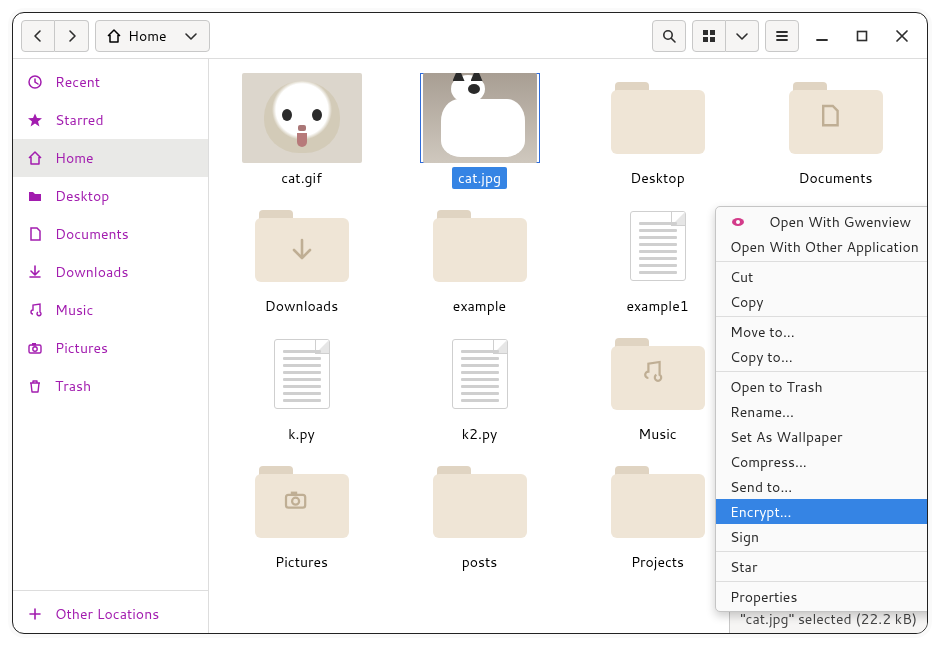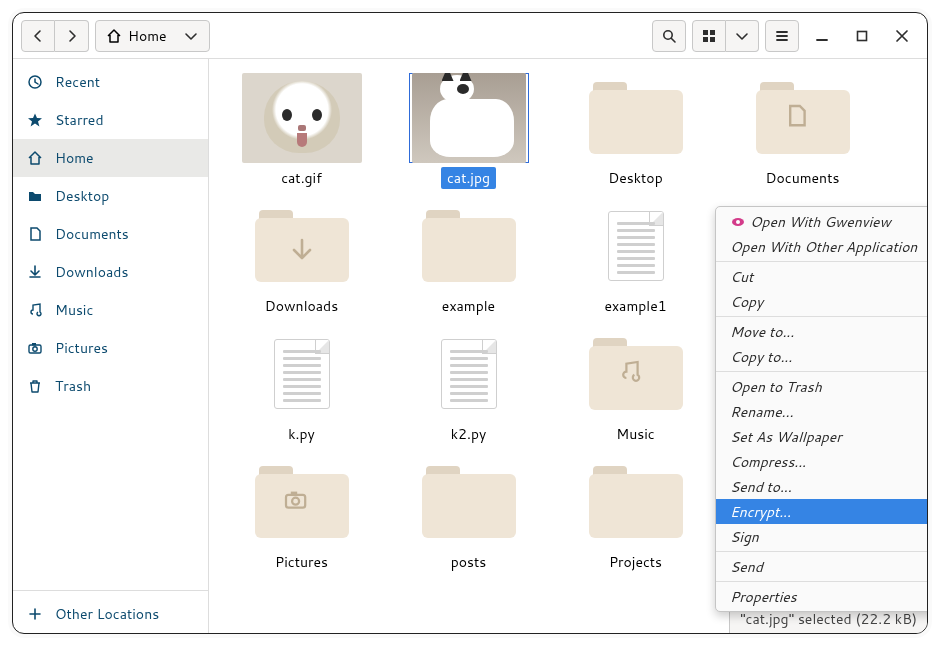--- a/index.html
+++ b/index.html
@@ -10,25 +10,25 @@
 .tb-group { display: flex; }
 .tb-group .tb-btn:first-child { border-top-right-radius: 0; border-bottom-right-radius: 0; }
 .tb-group .tb-btn:last-child { border-top-left-radius: 0; border-bottom-left-radius: 0; border-left: none; }
 .path-bar { height: 32px; border: 1px solid #c8c8c8; background: #f6f5f4; border-radius: 4px; display: flex; align-items: center; padding: 0 2px; }
 .path-seg { display: flex; align-items: center; gap: 6px; padding: 0 8px; height: 28px; border-radius: 3px; }
 .spacer { flex: 1; }
 .wc-btn { width: 34px; height: 32px; display: inline-flex; align-items: center; justify-content: center; color: #2e2e2e; border-radius: 4px; }
 .body { flex: 1; display: flex; position: relative; min-height: 0; }
 .sidebar { width: 196px; border-right: 1px solid #ddd; padding-top: 4px; display: flex; flex-direction: column; }
 .sb-list { flex: 1; }
-.sb-item { height: 38px; display: flex; align-items: center; gap: 12px; padding: 0 14px; color: #0c4a6e; }
+.sb-item { height: 38px; display: flex; align-items: center; gap: 12px; padding: 0 14px; color: #a21caf; }
 .sb-item.sel { background: #e9e9e7; font-weight: 500; }
 .sb-sep { height: 1px; background: #ddd; margin: 4px 0; }
 .pane { flex: 1; position: relative; overflow: hidden; }
-.grid { position: absolute; inset: 0; padding: 8px 0 0 10px; display: flex; flex-wrap: wrap; align-content: flex-start; gap: 4px 2px; }
+.grid { position: absolute; inset: 0; padding: 8px 0 0 10px; display: flex; flex-wrap: wrap; align-content: flex-start; gap: 4px 13px; }
 .item { width: 165px; display: flex; flex-direction: column; align-items: center; padding: 6px 4px 2px; }
 .thumb { width: 120px; height: 90px; display: flex; align-items: center; justify-content: center; }
 .thumb.selected { border: 1px solid #2e6bd9; background: #fff; padding: 2px; }
 .label { margin-top: 4px; padding: 1px 6px; border-radius: 2px; }
 .label.selected { background: #3584e4; color: #fff; }
 .folder { width: 94px; height: 72px; position: relative; }
 .folder .tab { position: absolute; top: 0; left: 4px; width: 34px; height: 12px; background: #e0d4c2; border-radius: 4px 4px 0 0; }
 .folder .body { position: absolute; top: 8px; left: 0; right: 0; bottom: 0; background: #efe5d6; border-radius: 6px; display: flex; align-items: center; justify-content: center; }
 .folder .glyph { color: #bfae94; }
 .doc { width: 56px; height: 70px; background: #fff; border: 1px solid #cfcfcf; border-radius: 3px; position: relative; overflow: hidden; }
@@ -43,21 +43,21 @@
 .cat-a .tongue { position: absolute; top: 52px; left: 50%; margin-left: -5px; width: 10px; height: 14px; background: #b77a7a; border-radius: 0 0 6px 6px; }
 .cat-b .bg { position: absolute; inset: 0; background: linear-gradient(#a89e93, #cfc8be); }
 .cat-b .cat { position: absolute; bottom: 6px; left: 18px; width: 84px; height: 58px; background: #fff; border-radius: 18px 18px 20px 20px / 22px 22px 16px 16px; }
 .cat-b .head { position: absolute; top: 2px; left: 28px; width: 34px; height: 28px; background: #fff; border-radius: 50%; }
 .cat-b .head::before, .cat-b .head::after { content: ''; position: absolute; top: -8px; width: 12px; height: 14px; background: #2a2a2a; clip-path: polygon(50% 0,100% 100%,0 100%); }
 .cat-b .head::before { left: 2px; } .cat-b .head::after { right: 2px; }
 .cat-b .spot { position: absolute; top: 11px; left: 45px; width: 12px; height: 10px; background: #2a2a2a; border-radius: 50%; }
 .ctx { position: absolute; top: 147px; left: 506px; width: 284px; background: #fafafa; border: 1px solid #c5c5c5; border-radius: 5px; box-shadow: 0 4px 10px rgba(0,0,0,0.2); padding: 2px 0; z-index: 50; }
 .ctx-item { height: 25px; display: flex; align-items: center; padding: 0 14px; justify-content: space-between; color: #2a2a2a; }
 .ctx-item.hov { background: #3584e4; color: #fff; }
-.ctx-item .lead { display: flex; align-items: center; gap: 4px; font-style: italic; }
+.ctx-item .lead { display: flex; align-items: center; gap: 23px; }
 .ctx-item .acc { color: #888; font-size: 13px; }
 .ctx-sep { height: 1px; background: #ddd; margin: 2px 0; }
 .status { position: absolute; bottom: 0; right: 0; border: 1px solid #c8c8c8; border-right: none; border-bottom: none; background: #f6f5f4; padding: 4px 10px; font-size: 13px; color: #444; border-top-left-radius: 4px; }
 svg { display: block; }
 </style>
 </head>
 <body>
 
 <svg width="0" height="0" style="position:absolute">
   <defs>
@@ -600,21 +600,21 @@
           </div>
           <div class="ctx-item">
             <span class="lead">
               <span>Sign</span>
             </span>
                  <span class="acc"></span>
           </div>
           <div class="ctx-sep"></div>
           <div class="ctx-item">
             <span class="lead">
-              <span>Send</span>
+              <span>Star</span>
             </span>
                  <span class="acc"></span>
           </div>
           <div class="ctx-sep"></div>
           <div class="ctx-item">
             <span class="lead">
               <span>Properties</span>
             </span>
                  </div>
         </div>

